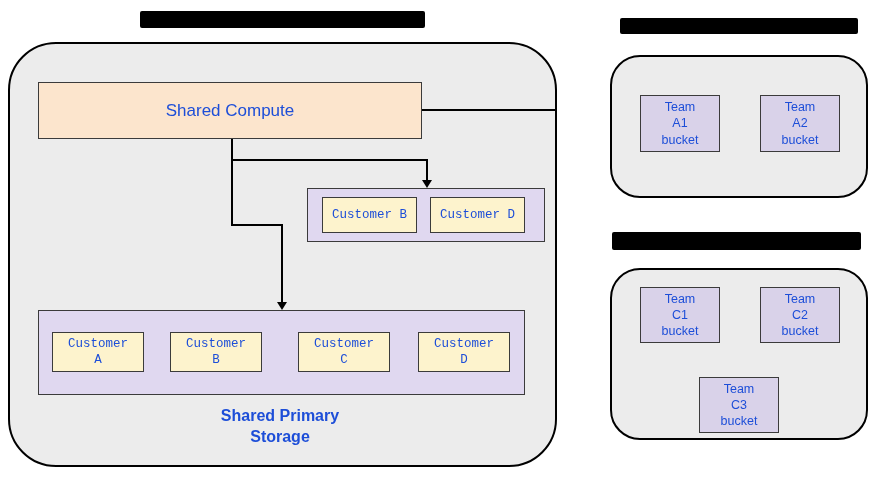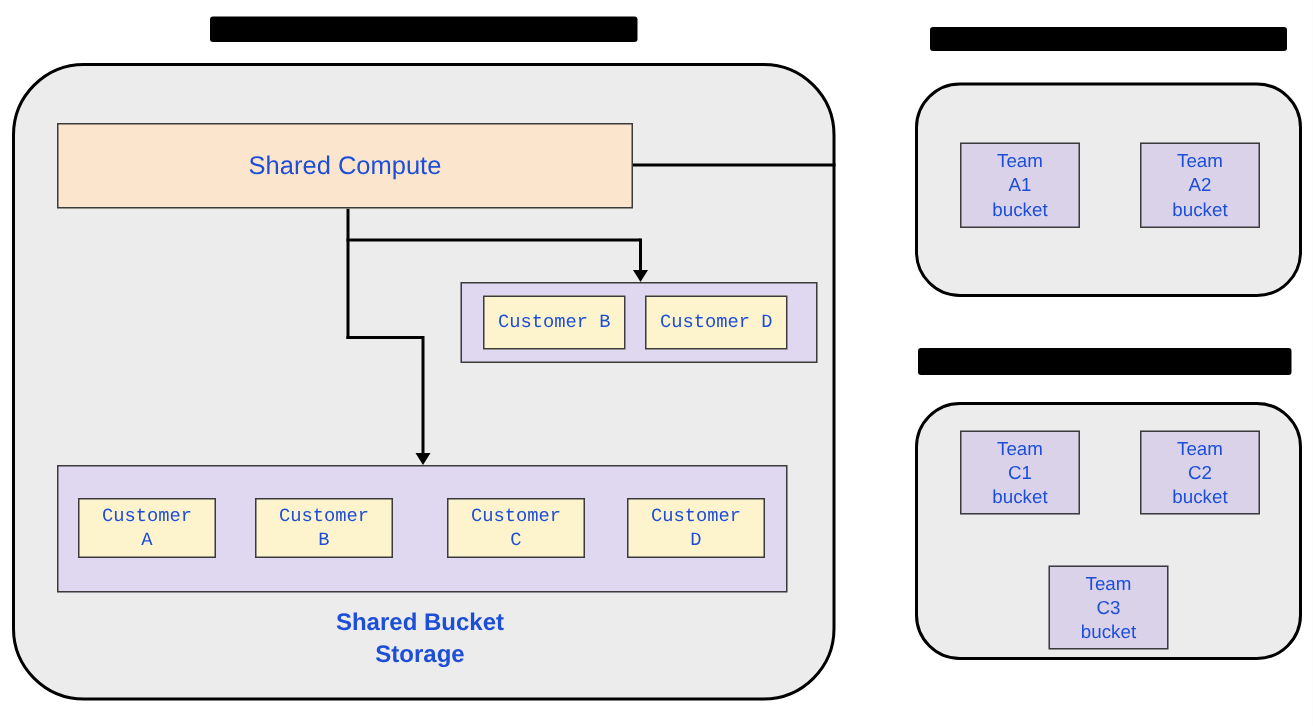--- a/index.html
+++ b/index.html
@@ -111,21 +111,21 @@
 B</span>
   </div>
   <div class="box yellow cust-c2">
     <span class="multiline">Customer
 C</span>
   </div>
   <div class="box yellow cust-d2">
     <span class="multiline">Customer
 D</span>
   </div>
-  <div class="label primary-label multiline">Shared Bucket
+  <div class="label primary-label multiline">Shared Primary
 Storage</div>
 
   <div class="box team team-a1">
     <span class="multiline">Team
 A1
 bucket</span>
   </div>
   <div class="box team team-a2">
     <span class="multiline">Team
 A2

